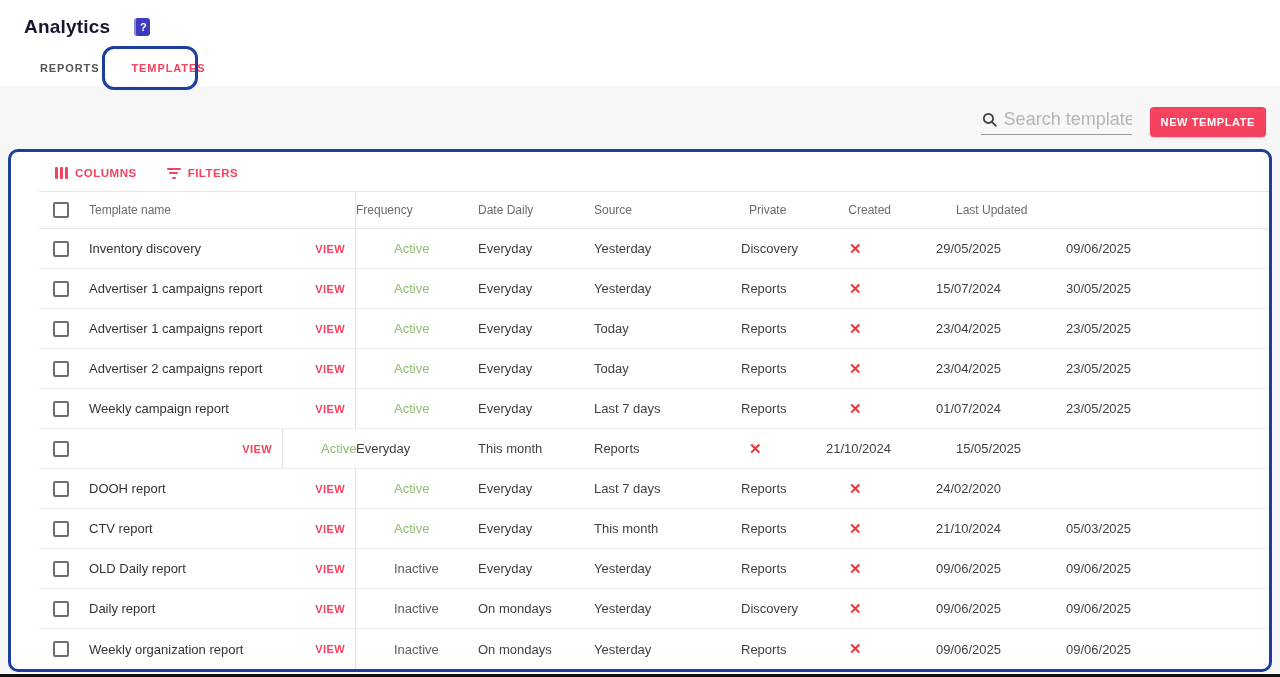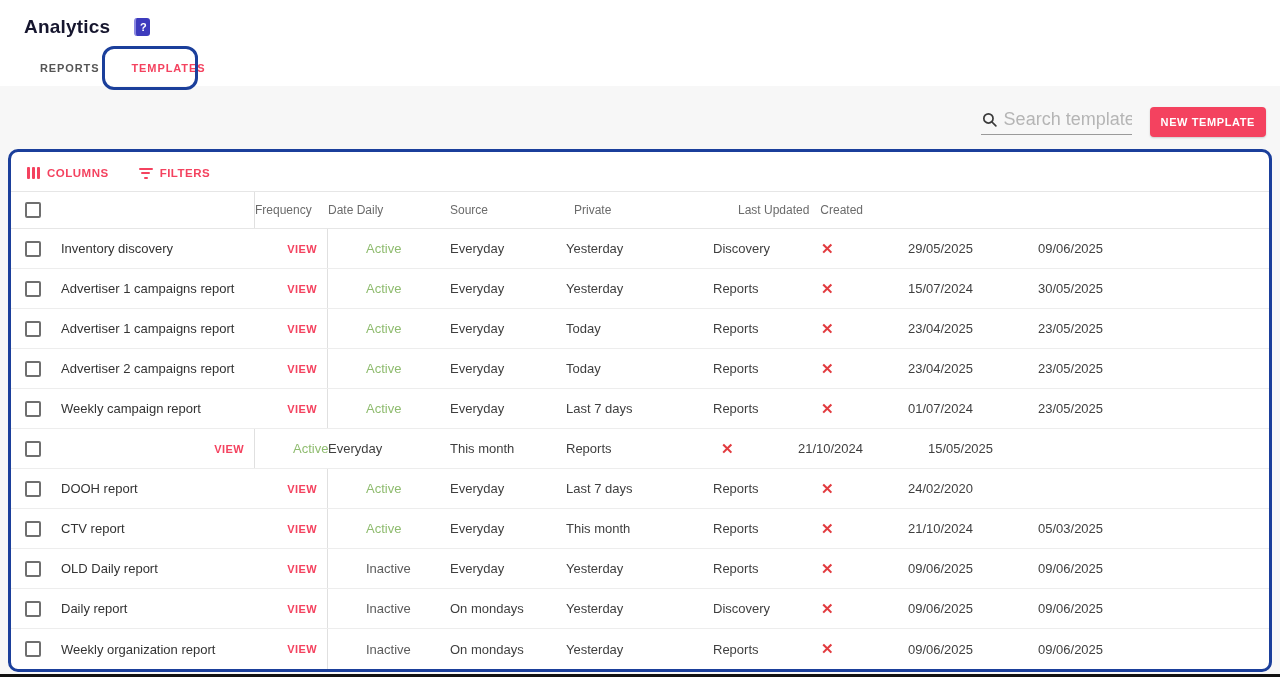--- a/index.html
+++ b/index.html
@@ -69,20 +69,21 @@
     padding:9px 11px;cursor:pointer;box-shadow:0 1px 2px rgba(0,0,0,.18);
     font-family:"Liberation Sans", sans-serif;
   }
   
   .table-container{
     margin:12px 8px 0 8px;
     background:#ffffff;
     border:3px solid var(--blue);
     border-radius:10px;
     overflow:hidden;
+    padding-left:28px;
   }
   .grid-toolbar{
     display:flex;align-items:center;gap:30px;
     padding:15px 0 12px 16px;
   }
   .grid-tool{
     display:flex;align-items:center;gap:7px;background:none;border:none;
     color:var(--accent);font-size:11.5px;font-weight:700;letter-spacing:.5px;
     cursor:pointer;font-family:"Liberation Sans", sans-serif;
   }
@@ -181,27 +182,28 @@
             <i></i>
           </span>
         <span>FILTERS</span>
       </button>
     </div>
 
     <div class="grid-header">
       <div class="cell c-check">
           <span class="checkbox"></span>
         </div>
+      <div class="cell c-name">Template name</div>
       <div class="cell c-view"></div>
       <div class="cell c-freq">Frequency</div>
       <div class="cell c-range">Date Daily</div>
       <div class="cell c-source">Source</div>
       <div class="cell c-private">Private</div>
+      <div class="cell c-created">Created</div>
       <div class="cell c-updated">Last Updated</div>
-      <div class="cell c-created">Created</div>
     </div>
 
     <div id="table-body">
         <div class="row">
     <div class="cell c-check">
             <span class="checkbox"></span>
           </div>
     <div class="cell c-name">Inventory discovery</div>
     <div class="cell c-view">VIEW</div>
     <div class="cell c-state active">Active</div>

